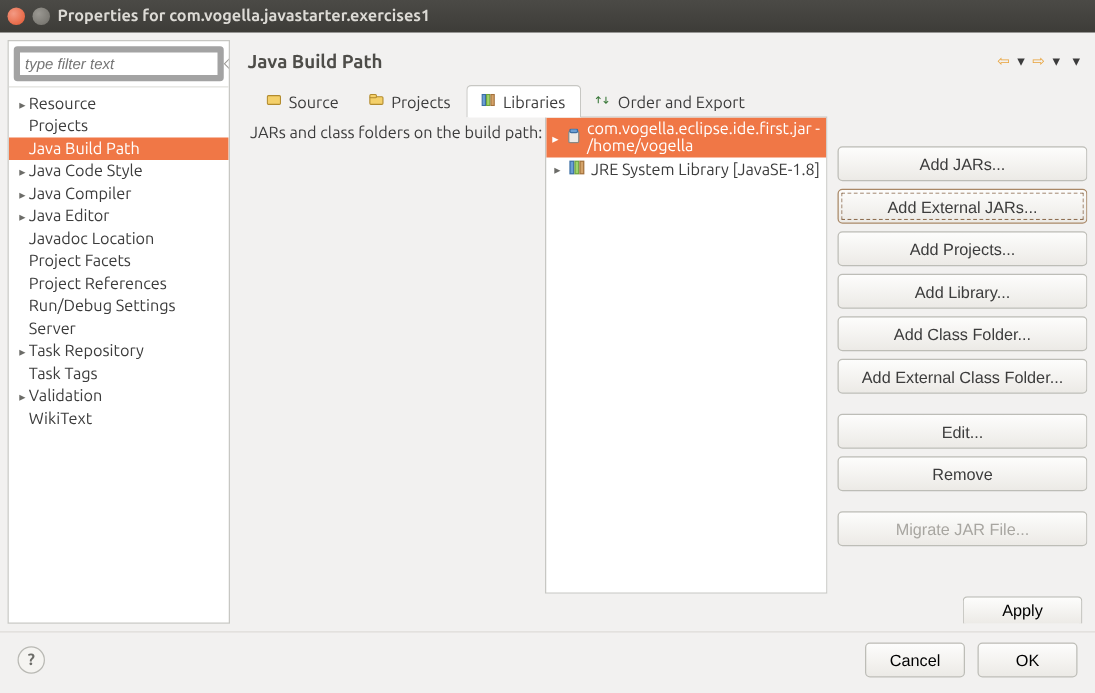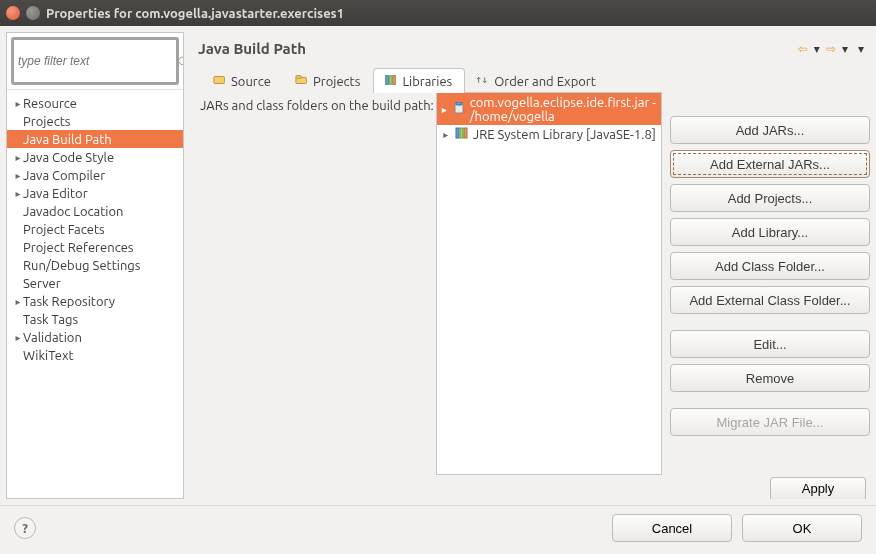--- a/index.html
+++ b/index.html
@@ -42,24 +42,24 @@
     background: #fff;
     overflow: hidden;
   }
   .filter-wrap {
     padding: 4px;
     border-bottom: 1px solid #e1e1dd;
   }
   .filter {
     display: flex;
     align-items: center;
-    border: 3px solid #a3a3a3;
+    border: 5px solid #a3a3a3;
     border-radius: 3px;
     background: #fff;
-    padding: 14px 4px;
+    padding: 2px 4px;
   }
   .filter input {
     border: none;
     outline: none;
     flex: 1;
     font-size: 12px;
     font-style: italic;
     color: #9a9894;
     background: transparent;
   }
@@ -191,21 +191,21 @@
     padding: 8px 14px 12px 14px;
     border-top: 1px solid #dedcd7;
   }
   .help-icon {
     width: 22px; height: 22px; border:1px solid #b9b9b4; border-radius:50%;
     display:flex; align-items:center; justify-content:center;
     color:#6c6c68; font-weight:bold; background:#f5f4f1; cursor:pointer;
   }
   .footer-btns { display:flex; gap:10px; }
   button.footer-btn {
-    width: 120px; height: 28px;
+    width: 80px; height: 28px;
     border: 1px solid #bdbdb7; border-radius: 4px;
     background: linear-gradient(#fdfdfc, #eceae6);
     font-size: 13px; cursor:pointer;
   }
   .apply-row { display:flex; justify-content:flex-end; padding: 2px 4px 0 0; }
   .apply-row button.footer-btn { width: 96px; height:22px; border-bottom:none; border-radius:4px 4px 0 0;}
   .jar-icon { width:14px; height:12px; }
   .lib-icon { width:14px; height:12px; }
 </style>
 </head>

